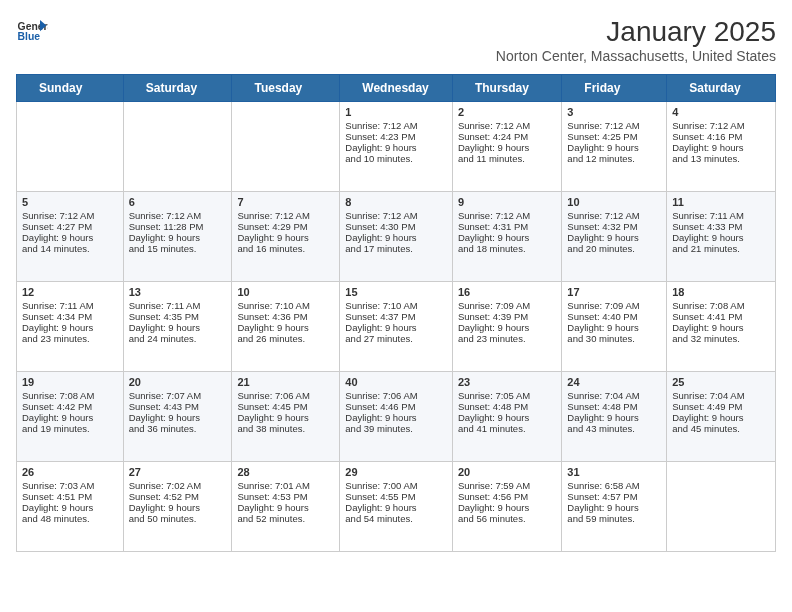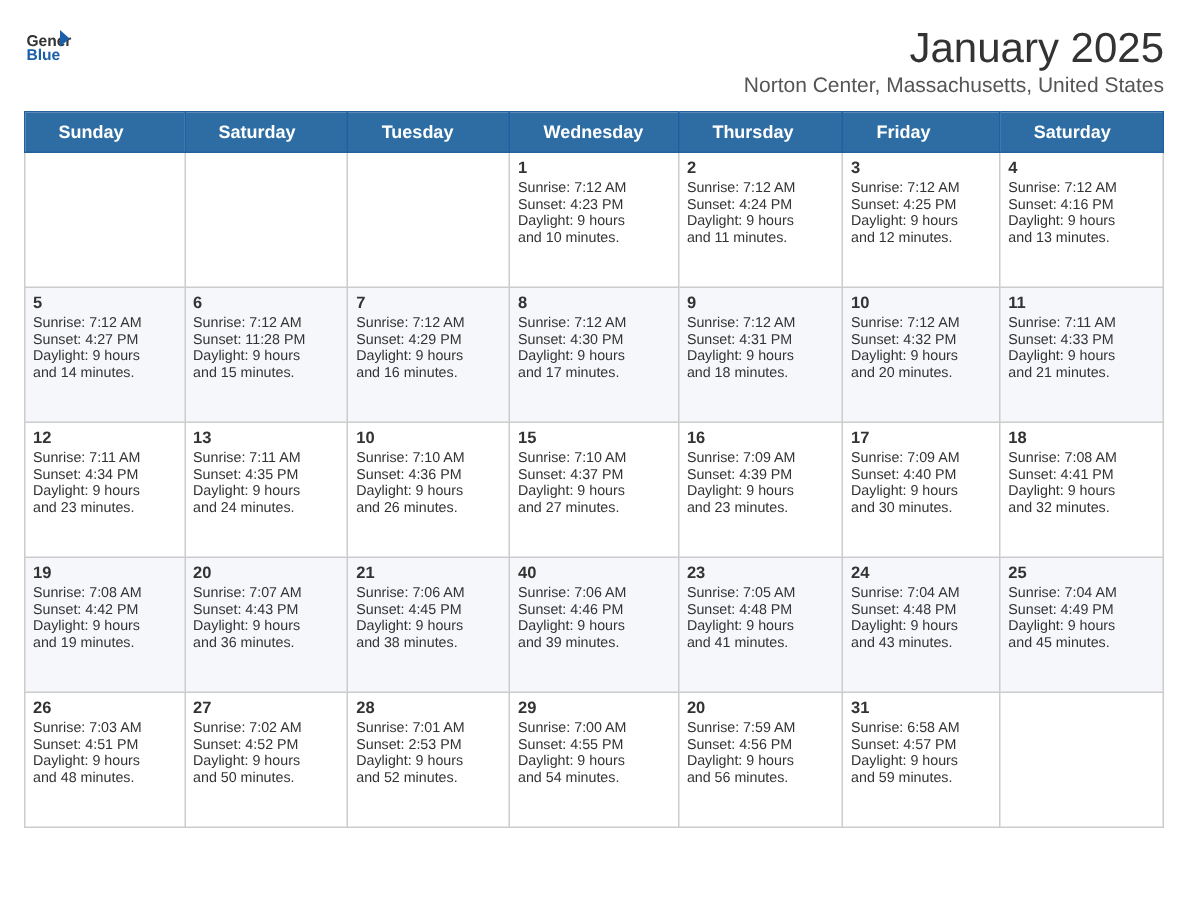--- a/index.html
+++ b/index.html
@@ -303,21 +303,21 @@
         <td>
           <span class="day-number">27</span>
           <div>Sunrise: 7:02 AM</div>
           <div>Sunset: 4:52 PM</div>
           <div>Daylight: 9 hours</div>
           <div>and 50 minutes.</div>
         </td>
         <td>
           <span class="day-number">28</span>
           <div>Sunrise: 7:01 AM</div>
-          <div>Sunset: 2:53 PM</div>
+          <div>Sunset: 4:53 PM</div>
           <div>Daylight: 9 hours</div>
           <div>and 52 minutes.</div>
         </td>
         <td>
           <span class="day-number">29</span>
           <div>Sunrise: 7:00 AM</div>
           <div>Sunset: 4:55 PM</div>
           <div>Daylight: 9 hours</div>
           <div>and 54 minutes.</div>
         </td>

